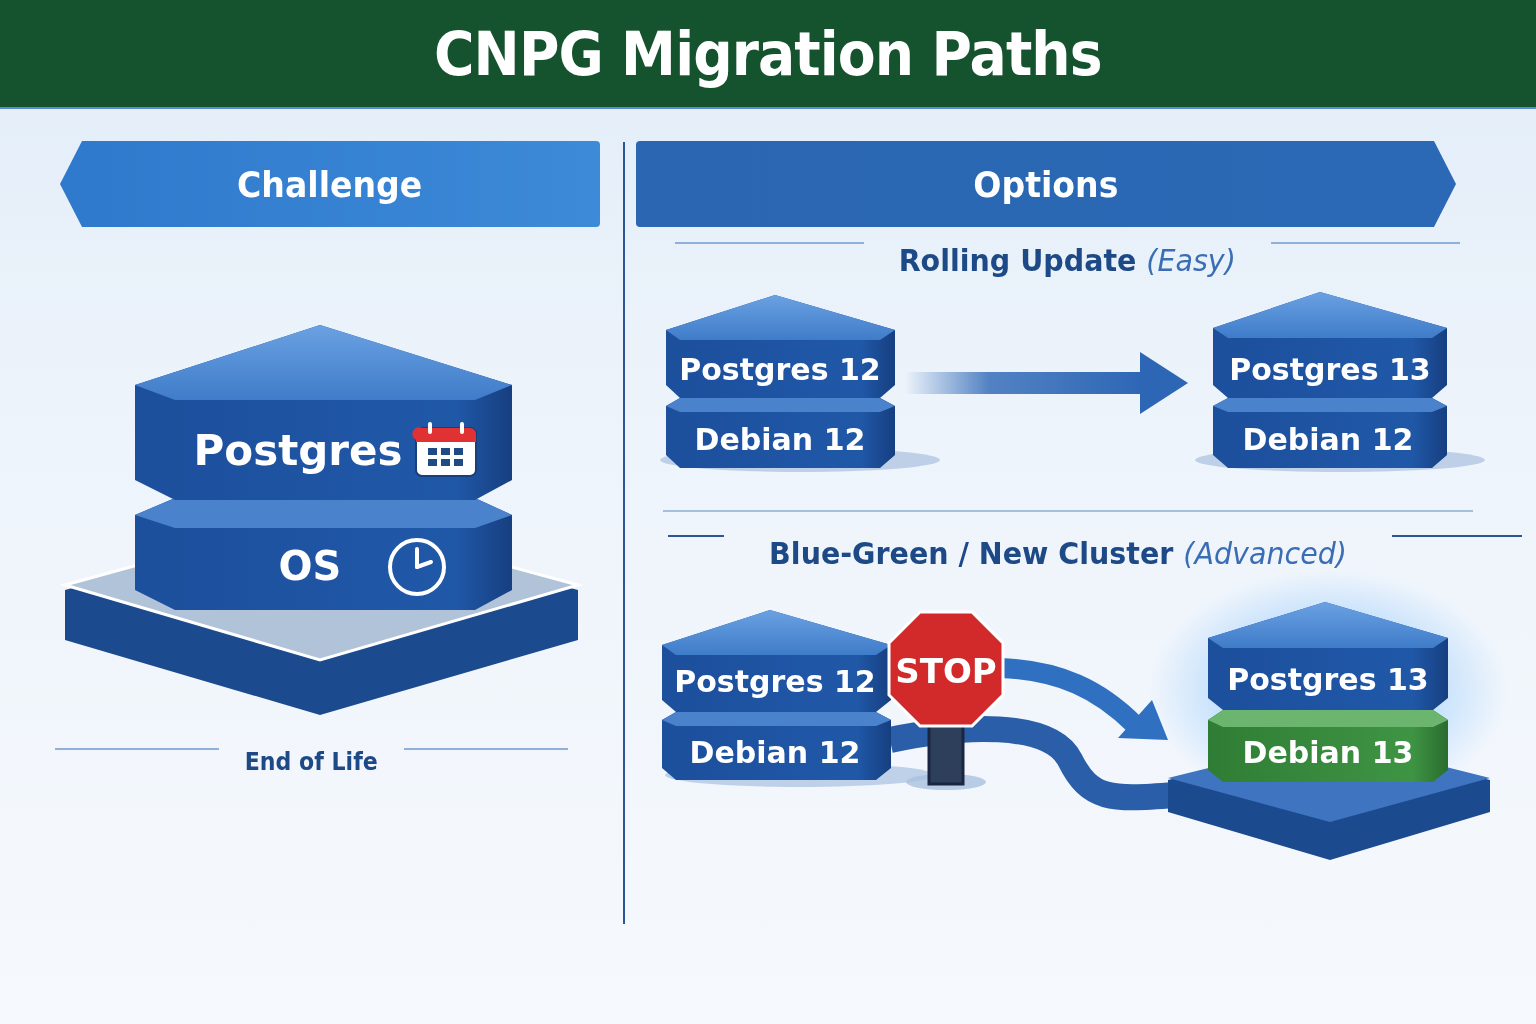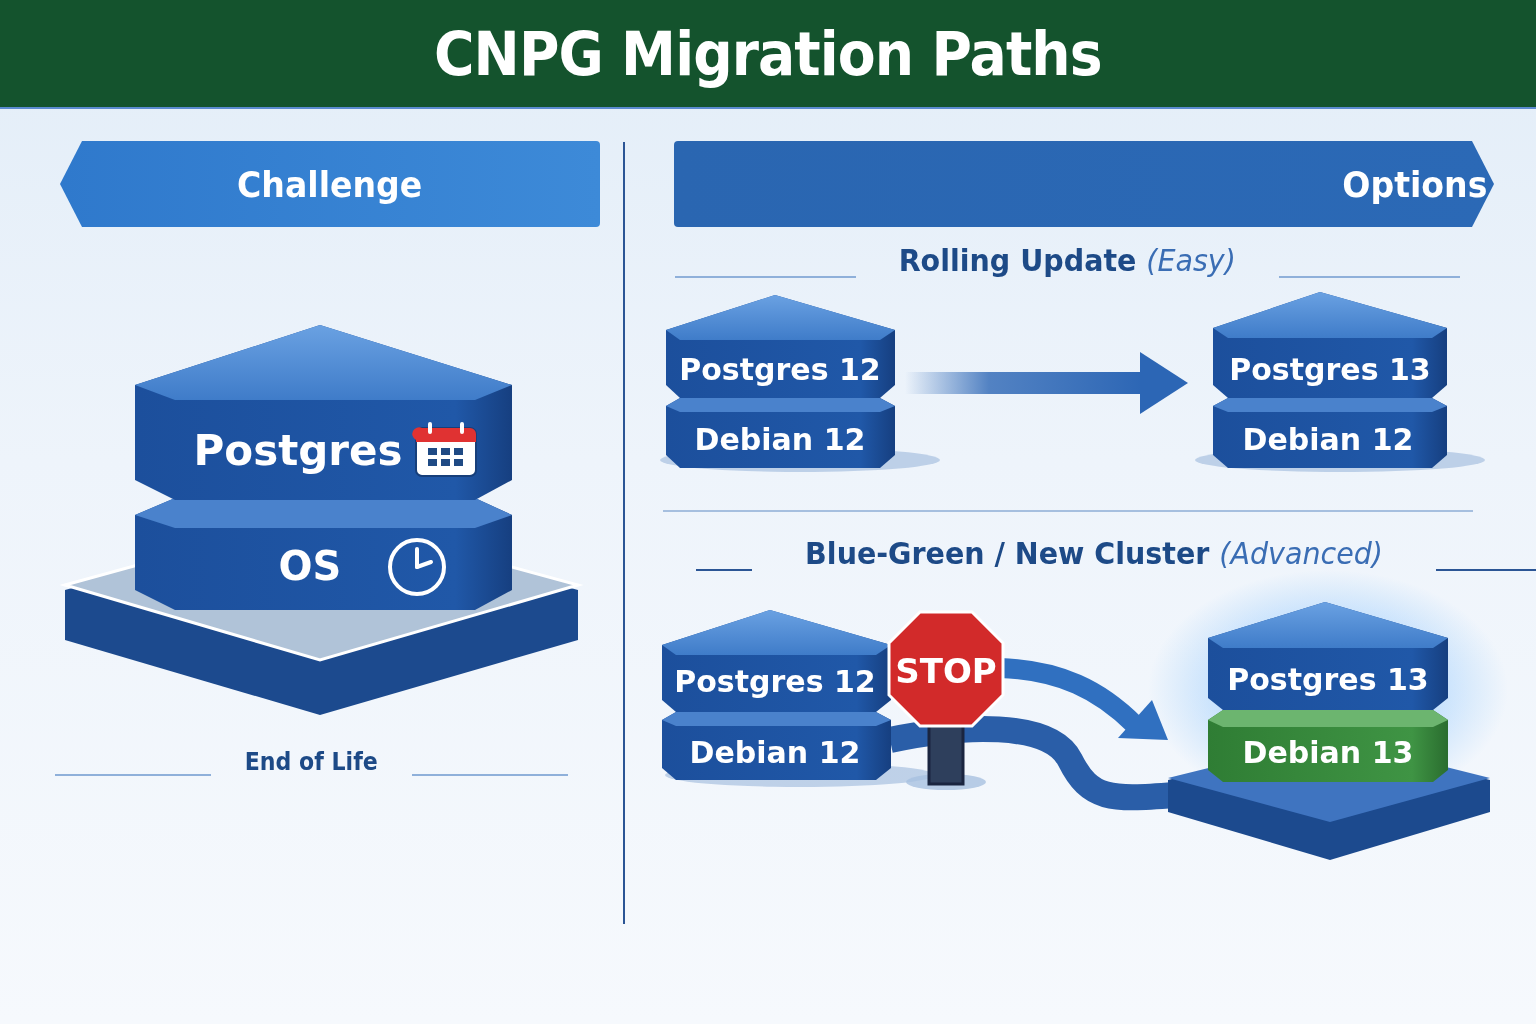--- a/index.html
+++ b/index.html
@@ -25,35 +25,34 @@
       color:#fff; font-weight:bold; font-size:36px; font-family:"DejaVu Sans", sans-serif;
     }
     .banner span { transform:scaleX(0.92); display:inline-block; }
     .banner-challenge {
       left:60px; width:540px;
       background: linear-gradient(90deg, #2f79cc, #3d8ad8);
       clip-path: polygon(22px 0, 100% 0, 100% 100%, 22px 100%, 0 50%);
       border-radius:4px;
     }
     .banner-options {
-      left:674px; width:820px;
+      left:636px; width:820px;
       background: linear-gradient(90deg, #2a66b1, #2b69b6);
       clip-path: polygon(0 0, calc(100% - 22px) 0, 100% 50%, calc(100% - 22px) 100%, 0 100%);
       border-radius:4px;
-      justify-content:flex-end;
     }
     .section-label {
-      position:absolute; display:flex; align-items:flex-end; gap:28px;
+      position:absolute; display:flex; align-items:flex-start; gap:20px;
       color:#1d4a87; font-weight:bold; font-family:"DejaVu Sans", sans-serif;
     }
     .section-label .rule { height:2px; background:#8fb0da; flex:1; }
     .section-label .txt { white-space:nowrap; display:inline-block; transform:scaleX(0.92); }
     .section-label .muted { font-weight:normal; font-style:italic; color:#3a6db4; }
     .label-rolling { left:675px; top:242px; width:785px; font-size:31px; }
-    .label-bluegreen { left:696px; top:535px; width:800px; font-size:31px; }
+    .label-bluegreen { left:668px; top:535px; width:800px; font-size:31px; }
     .label-eol { left:55px; top:748px; width:513px; font-size:24px; }
     .h-rule { position:absolute; left:663px; top:510px; width:810px; height:2px; background:#a6bfdf; }
 
     svg.scene { position:absolute; left:0; top:0; }
     .stack-text {
       fill:#fff; font-weight:bold; font-family:"DejaVu Sans", sans-serif;
     }
   </style>
 </head>
 <body>

